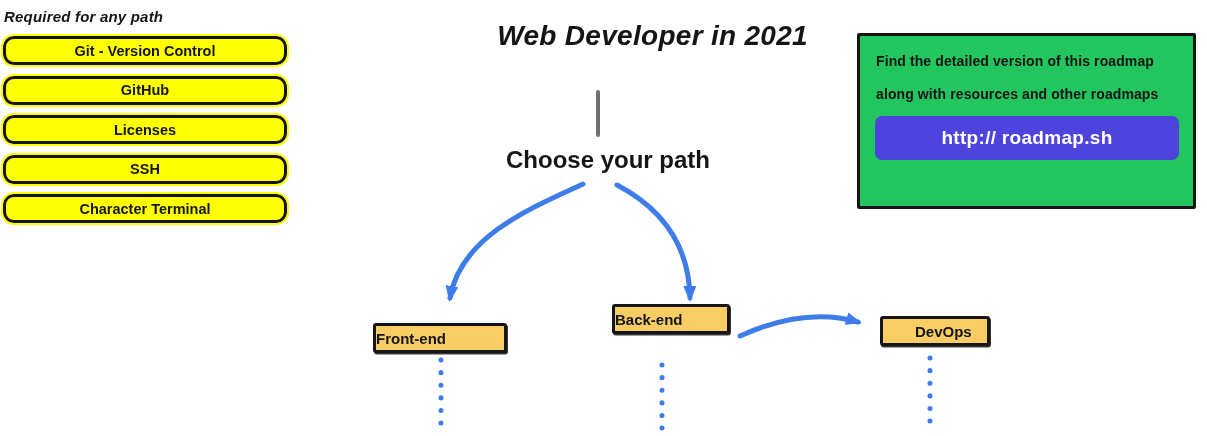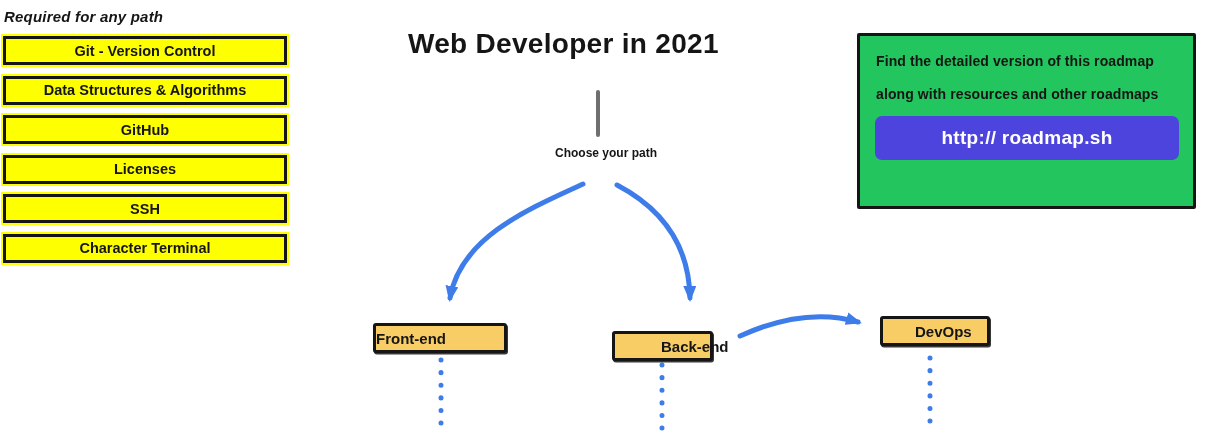--- a/index.html
+++ b/index.html
@@ -37,59 +37,60 @@
     padding-left: 1px;
     white-space: nowrap;
     font-style: italic;
   }
   .topic-box {
     width: 100%;
     height: 29px;
     margin-bottom: 10.5px;
     background: var(--highlight-yellow);
     border: 3px solid var(--ink-black);
-    border-radius: 0;
+    border-radius: 11px;
     outline: 2px solid var(--highlight-yellow);
     display: flex;
     align-items: center;
     justify-content: center;
     font-size: 14.5px;
     font-weight: bold;
     cursor: pointer;
     white-space: nowrap;
   }
 
   
   .page-title {
     position: absolute;
     left: 408px;
-    top: 28px;
+    top: 20px;
     width: 400px;
-    text-align: left;
+    text-align: right;
     font-size: 28px;
     font-weight: bold;
     letter-spacing: 0.3px;
     white-space: nowrap;
+    font-style: italic;
   }
   .stem-line {
     position: absolute;
     left: 596px;
     top: 90px;
     width: 4px;
     height: 47px;
     background: var(--line-gray);
     border-radius: 2px;
   }
   .choose-label {
     position: absolute;
     left: 506px;
     top: 146px;
     width: 200px;
     text-align: center;
-    font-size: 12px;
+    font-size: 24px;
     font-weight: bold;
     white-space: nowrap;
   }
   svg.connector-layer {
     position: absolute;
     left: 0;
     top: 0;
     width: 1207px;
     height: 436px;
     pointer-events: none;
@@ -102,21 +103,21 @@
     border-radius: 3px;
     box-shadow: 1px 1.5px 0 rgba(21,21,21,0.85);
     display: flex;
     align-items: center;
     font-size: 15px;
     font-weight: bold;
     cursor: pointer;
     white-space: nowrap;
   }
   .node-frontend { left: 373px; top: 323px; width: 134px; }
-  .node-backend  { left: 612px; top: 331px; width: 101px; padding-left: 46px; }
+  .node-backend  { left: 612px; top: 304px; width: 118px; }
   .node-devops   { left: 880px; top: 316px; width: 110px; padding-left: 32px; }
 
   
   .info-box {
     position: absolute;
     left: 857px;
     top: 33px;
     width: 339px;
     height: 176px;
     background: #22c55e;
@@ -159,23 +160,20 @@
 
 <div class="sidebar">
   <div class="sidebar-heading">Required for any path</div>
   <div class="sidebar-list">
 
       <div class="topic-box">
         <span>Git - Version Control</span>
       </div>
 
 
-      <div class="topic-box">
-        <span>Data Structures &amp; Algorithms</span>
-      </div>
 
       <div class="topic-box">
         <span>GitHub</span>
       </div>
 
       <div class="topic-box">
         <span>Licenses</span>
       </div>
 
 

